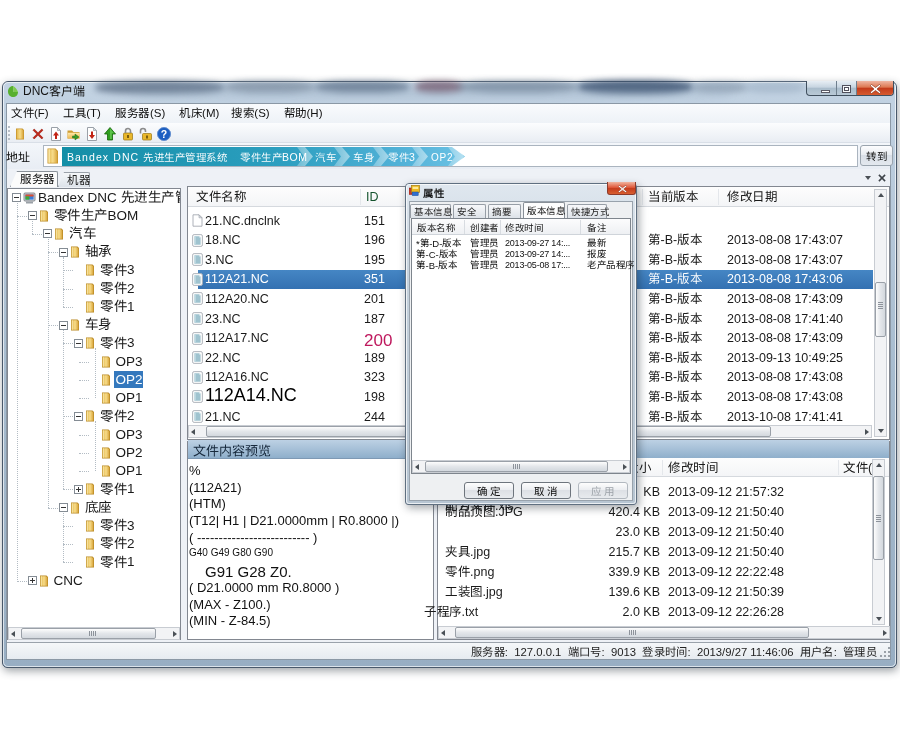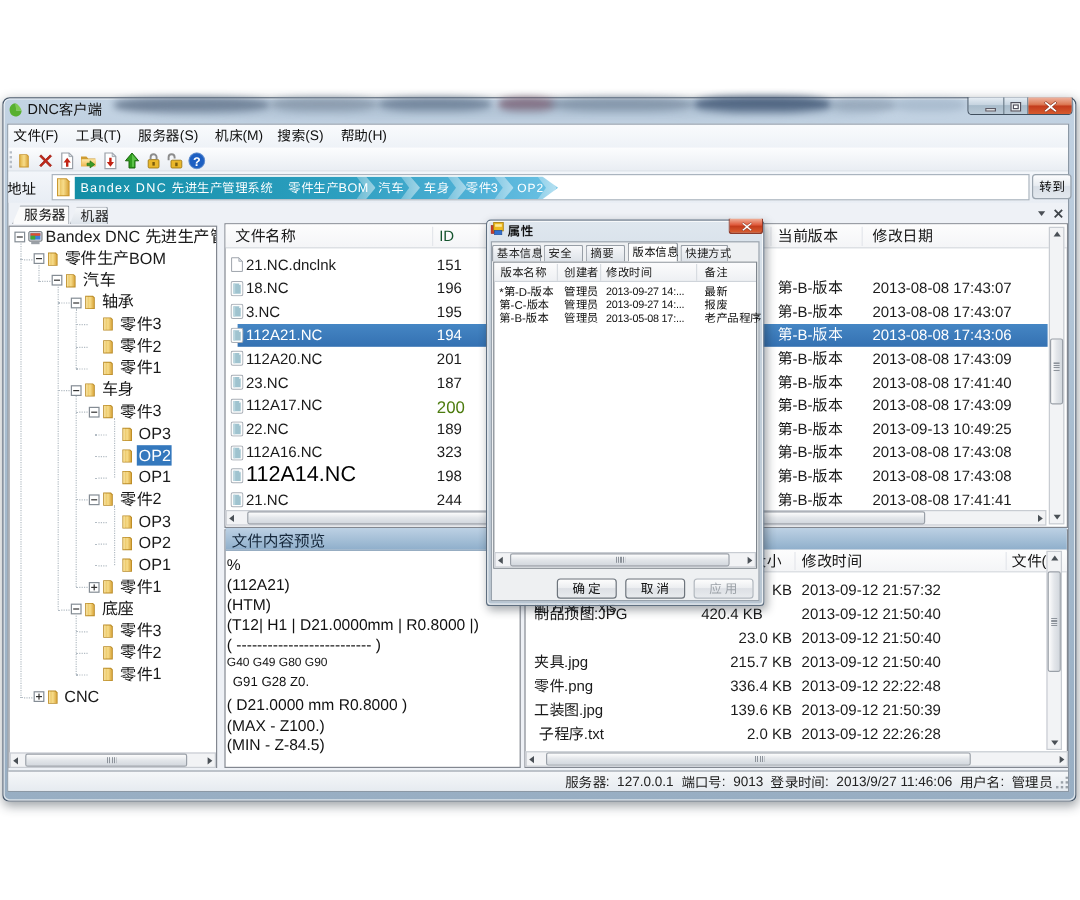--- a/index.html
+++ b/index.html
@@ -518,21 +518,21 @@
     </svg></div>
 <div class="a row" style="left:727px;top:252.7px;font-size:12.5px;color:#1a1a1a">2013-08-08 17:43:07</div>
 <div class="a" style="left:198px;top:270.3px;width:675px;height:19px;background:linear-gradient(180deg,#4586c4,#3471b2)"></div>
 <svg class="a" style="left:192px;top:272.8px" width="11" height="13" viewBox="0 0 11 13">
     <rect x=".6" y=".6" width="9.8" height="11.8" rx="1.5" fill="#fdfdfd" stroke="#a8aeb6" stroke-width=".9"></rect>
     <path d="M2.5 2.2 L7.2 2.2 L8.6 3.6 L8.6 10.8 L2.5 10.8 Z" fill="#9fc3cf"></path>
     <path d="M7.2 2.2 L7.2 3.6 L8.6 3.6 Z" fill="#e8f2f5"></path>
     <path d="M2.5 2.2 L4 2.2 L4 10.8 L2.5 10.8 Z" fill="#b9d5de"></path>
   </svg>
 <div class="a row" style="left:205px;top:272.3px;font-size:12.5px;color:#fff">112A21.NC</div>
-<div class="a row" style="left:364px;top:272.3px;font-size:12.5px;color:#fff">194</div>
+<div class="a row" style="left:364px;top:272.3px;font-size:12.5px;color:#fff">351</div>
 <div class="a row" style="left:648px;top:272.3px;font-size:12.5px;color:#fff"><svg class="cj" viewBox="0 -880 1000 1000">
       <use href="#g7B2C"></use>
     </svg>-B-<svg class="cj" viewBox="0 -880 1000 1000">
       <use href="#g7248"></use>
     </svg><svg class="cj" viewBox="0 -880 1000 1000">
       <use href="#g672C"></use>
     </svg></div>
 <div class="a row" style="left:727px;top:272.3px;font-size:12.5px;color:#fff">2013-08-08 17:43:06</div>
 <svg class="a" style="left:192px;top:292.4px" width="11" height="13" viewBox="0 0 11 13">
     <rect x=".6" y=".6" width="9.8" height="11.8" rx="1.5" fill="#fdfdfd" stroke="#a8aeb6" stroke-width=".9"></rect>
@@ -566,21 +566,21 @@
       <use href="#g672C"></use>
     </svg></div>
 <div class="a row" style="left:727px;top:311.5px;font-size:12.5px;color:#1a1a1a">2013-08-08 17:41:40</div>
 <svg class="a" style="left:192px;top:331.6px" width="11" height="13" viewBox="0 0 11 13">
     <rect x=".6" y=".6" width="9.8" height="11.8" rx="1.5" fill="#fdfdfd" stroke="#a8aeb6" stroke-width=".9"></rect>
     <path d="M2.5 2.2 L7.2 2.2 L8.6 3.6 L8.6 10.8 L2.5 10.8 Z" fill="#9fc3cf"></path>
     <path d="M7.2 2.2 L7.2 3.6 L8.6 3.6 Z" fill="#e8f2f5"></path>
     <path d="M2.5 2.2 L4 2.2 L4 10.8 L2.5 10.8 Z" fill="#b9d5de"></path>
   </svg>
 <div class="a row" style="left:205px;top:331.1px;font-size:12.5px;color:#1a1a1a">112A17.NC</div>
-<div class="a row" style="left:364px;top:331.1px;font-size:14px;color:#4d7c0f">200</div>
+<div class="a row" style="left:364px;top:331.1px;font-size:17px;color:#be185d">200</div>
 <div class="a row" style="left:648px;top:331.1px;font-size:12.5px;color:#1a1a1a"><svg class="cj" viewBox="0 -880 1000 1000">
       <use href="#g7B2C"></use>
     </svg>-B-<svg class="cj" viewBox="0 -880 1000 1000">
       <use href="#g7248"></use>
     </svg><svg class="cj" viewBox="0 -880 1000 1000">
       <use href="#g672C"></use>
     </svg></div>
 <div class="a row" style="left:727px;top:331.1px;font-size:12.5px;color:#1a1a1a">2013-08-08 17:43:09</div>
 <svg class="a" style="left:192px;top:351.20000000000005px" width="11" height="13" viewBox="0 0 11 13">
     <rect x=".6" y=".6" width="9.8" height="11.8" rx="1.5" fill="#fdfdfd" stroke="#a8aeb6" stroke-width=".9"></rect>
@@ -638,21 +638,21 @@
   </svg>
 <div class="a row" style="left:205px;top:409.5px;font-size:12.5px;color:#1a1a1a">21.NC</div>
 <div class="a row" style="left:364px;top:409.5px;font-size:12.5px;color:#1a1a1a">244</div>
 <div class="a row" style="left:648px;top:409.5px;font-size:12.5px;color:#1a1a1a"><svg class="cj" viewBox="0 -880 1000 1000">
       <use href="#g7B2C"></use>
     </svg>-B-<svg class="cj" viewBox="0 -880 1000 1000">
       <use href="#g7248"></use>
     </svg><svg class="cj" viewBox="0 -880 1000 1000">
       <use href="#g672C"></use>
     </svg></div>
-<div class="a row" style="left:727px;top:409.5px;font-size:12.5px;color:#1a1a1a">2013-08-08 17:41:41</div>
+<div class="a row" style="left:727px;top:409.5px;font-size:12.5px;color:#1a1a1a">2013-10-08 17:41:41</div>
 <div class="a" style="left:874px;top:189px;width:13px;height:248px;background:#f2f3f5;border:1px solid #c8ccd2">
     <div class="a" style="left:3px;top:3px;width:0;height:0;border:3.5px solid transparent;border-bottom:4.5px solid #4a5056;border-top:none"></div>
     <div class="a" style="left:3px;bottom:3px;width:0;height:0;border:3.5px solid transparent;border-top:4.5px solid #4a5056;border-bottom:none"></div>
     <div class="a" style="top:92px;left:0px;width:11px;height:55px;background:linear-gradient(90deg,#fdfdfd,#e3e6ea 50%,#d3d8de);border:1px solid #9aa0a8;border-radius:2px"></div>
     <div class="a" style="top:112px;left:3px;width:5px;height:8px;background:repeating-linear-gradient(180deg,#8d939b 0,#8d939b 1px,transparent 1px,transparent 2px)"></div>
   </div>
 <div class="a" style="left:188px;top:425px;width:684px;height:13px;background:#f2f3f5;border:1px solid #c8ccd2">
     <div class="a" style="left:2px;top:3px;width:0;height:0;border:3.5px solid transparent;border-right:4.5px solid #4a5056;border-left:none"></div>
     <div class="a" style="right:2px;top:3px;width:0;height:0;border:3.5px solid transparent;border-left:4.5px solid #4a5056;border-right:none"></div>
     <div class="a" style="left:17px;top:0px;width:565px;height:11px;background:linear-gradient(180deg,#fdfdfd,#e3e6ea 50%,#d3d8de);border:1px solid #9aa0a8;border-radius:2px"></div>
@@ -672,21 +672,21 @@
       <use href="#g9884"></use>
     </svg><svg class="cj" viewBox="0 -880 1000 1000">
       <use href="#g89C8"></use>
     </svg></div>
 <div class="a row" style="left:189px;top:463.0px;font-size:13px;color:#111">%</div>
 <div class="a row" style="left:189px;top:479.7px;font-size:13px;color:#111">(112A21)</div>
 <div class="a row" style="left:189px;top:496.4px;font-size:13px;color:#111">(HTM)</div>
 <div class="a row" style="left:189px;top:513.1px;font-size:13px;color:#111">(T12| H1 | D21.0000mm | R0.8000 |)</div>
 <div class="a row" style="left:189px;top:529.8px;font-size:13px;color:#111">( -------------------------- )</div>
 <div class="a row" style="left:189px;top:546.5px;font-size:10px;color:#111">G40 G49 G80 G90</div>
-<div class="a row" style="left:194px;top:563.2px;font-size:11px;color:#111">G91 G28 Z0.</div>
+<div class="a row" style="left:205px;top:563.2px;font-size:15px;color:#111">G91 G28 Z0.</div>
 <div class="a row" style="left:189px;top:579.9px;font-size:13px;color:#111">( D21.0000 mm R0.8000 )</div>
 <div class="a row" style="left:189px;top:596.6px;font-size:13px;color:#111">(MAX - Z100.)</div>
 <div class="a row" style="left:189px;top:613.3px;font-size:13px;color:#111">(MIN - Z-84.5)</div>
 <div class="a" style="left:437px;top:441px;width:453px;height:199px;background:#fff;border:1px solid #828790"></div>
 <div class="a" style="left:438px;top:440px;width:451px;height:19px;background:linear-gradient(180deg,#bdd1e4,#8fafcb);border-bottom:1px solid #7e99b4"></div>
 <div class="a" style="left:438px;top:458px;width:451px;height:19px;background:linear-gradient(180deg,#fdfdfd,#f4f5f7);border-bottom:1px solid #d5d9de"></div>
 <div class="a row" style="left:626px;top:461px;font-size:12.5px;color:#1a1a1a"><svg class="cj" viewBox="0 -880 1000 1000">
       <use href="#g5927"></use>
     </svg><svg class="cj" viewBox="0 -880 1000 1000">
       <use href="#g5C0F"></use>
@@ -712,21 +712,21 @@
 <div class="a row" style="left:668px;top:484.5px;font-size:12.5px;color:#1a1a1a">2013-09-12 21:57:32</div>
 <div class="a row" style="left:445px;top:504.6px;font-size:12.5px;color:#1a1a1a"><svg class="cj" viewBox="0 -880 1000 1000">
       <use href="#g5236"></use>
     </svg><svg class="cj" viewBox="0 -880 1000 1000">
       <use href="#g54C1"></use>
     </svg><svg class="cj" viewBox="0 -880 1000 1000">
       <use href="#g9876"></use>
     </svg><svg class="cj" viewBox="0 -880 1000 1000">
       <use href="#g56FE"></use>
     </svg>.JPG</div>
-<div class="a row" style="left:560px;top:504.6px;width:100px;text-align:center;font-size:12.5px;color:#1a1a1a">420.4 KB</div>
+<div class="a row" style="left:560px;top:504.6px;width:100px;text-align:right;font-size:12.5px;color:#1a1a1a">420.4 KB</div>
 <div class="a row" style="left:668px;top:504.6px;font-size:12.5px;color:#1a1a1a">2013-09-12 21:50:40</div>
 <div class="a row" style="left:445px;top:499px;font-size:12.5px;color:#1a1a1a"><svg class="cj" viewBox="0 -880 1000 1000">
       <use href="#g914D"></use>
     </svg><svg class="cj" viewBox="0 -880 1000 1000">
       <use href="#g5200"></use>
     </svg><svg class="cj" viewBox="0 -880 1000 1000">
       <use href="#g6587"></use>
     </svg><svg class="cj" viewBox="0 -880 1000 1000">
       <use href="#g4EF6"></use>
     </svg>.xls</div>
@@ -737,32 +737,32 @@
     </svg><svg class="cj" viewBox="0 -880 1000 1000">
       <use href="#g5177"></use>
     </svg>.jpg</div>
 <div class="a row" style="left:560px;top:544.8px;width:100px;text-align:right;font-size:12.5px;color:#1a1a1a">215.7 KB</div>
 <div class="a row" style="left:668px;top:544.8px;font-size:12.5px;color:#1a1a1a">2013-09-12 21:50:40</div>
 <div class="a row" style="left:445px;top:564.9px;font-size:12.5px;color:#1a1a1a"><svg class="cj" viewBox="0 -880 1000 1000">
       <use href="#g96F6"></use>
     </svg><svg class="cj" viewBox="0 -880 1000 1000">
       <use href="#g4EF6"></use>
     </svg>.png</div>
-<div class="a row" style="left:560px;top:564.9px;width:100px;text-align:right;font-size:12.5px;color:#1a1a1a">336.4 KB</div>
+<div class="a row" style="left:560px;top:564.9px;width:100px;text-align:right;font-size:12.5px;color:#1a1a1a">339.9 KB</div>
 <div class="a row" style="left:668px;top:564.9px;font-size:12.5px;color:#1a1a1a">2013-09-12 22:22:48</div>
 <div class="a row" style="left:445px;top:585.0px;font-size:12.5px;color:#1a1a1a"><svg class="cj" viewBox="0 -880 1000 1000">
       <use href="#g5DE5"></use>
     </svg><svg class="cj" viewBox="0 -880 1000 1000">
       <use href="#g88C5"></use>
     </svg><svg class="cj" viewBox="0 -880 1000 1000">
       <use href="#g56FE"></use>
     </svg>.jpg</div>
 <div class="a row" style="left:560px;top:585.0px;width:100px;text-align:right;font-size:12.5px;color:#1a1a1a">139.6 KB</div>
 <div class="a row" style="left:668px;top:585.0px;font-size:12.5px;color:#1a1a1a">2013-09-12 21:50:39</div>
-<div class="a row" style="left:449px;top:605.1px;font-size:12.5px;color:#1a1a1a"><svg class="cj" viewBox="0 -880 1000 1000">
+<div class="a row" style="left:424px;top:605.1px;font-size:12.5px;color:#1a1a1a"><svg class="cj" viewBox="0 -880 1000 1000">
       <use href="#g5B50"></use>
     </svg><svg class="cj" viewBox="0 -880 1000 1000">
       <use href="#g7A0B"></use>
     </svg><svg class="cj" viewBox="0 -880 1000 1000">
       <use href="#g5E8F"></use>
     </svg>.txt</div>
 <div class="a row" style="left:560px;top:605.1px;width:100px;text-align:right;font-size:12.5px;color:#1a1a1a">2.0 KB</div>
 <div class="a row" style="left:668px;top:605.1px;font-size:12.5px;color:#1a1a1a">2013-09-12 22:26:28</div>
 <div class="a" style="left:872px;top:459px;width:13px;height:166px;background:#f2f3f5;border:1px solid #c8ccd2">
     <div class="a" style="left:3px;top:3px;width:0;height:0;border:3.5px solid transparent;border-bottom:4.5px solid #4a5056;border-top:none"></div>

